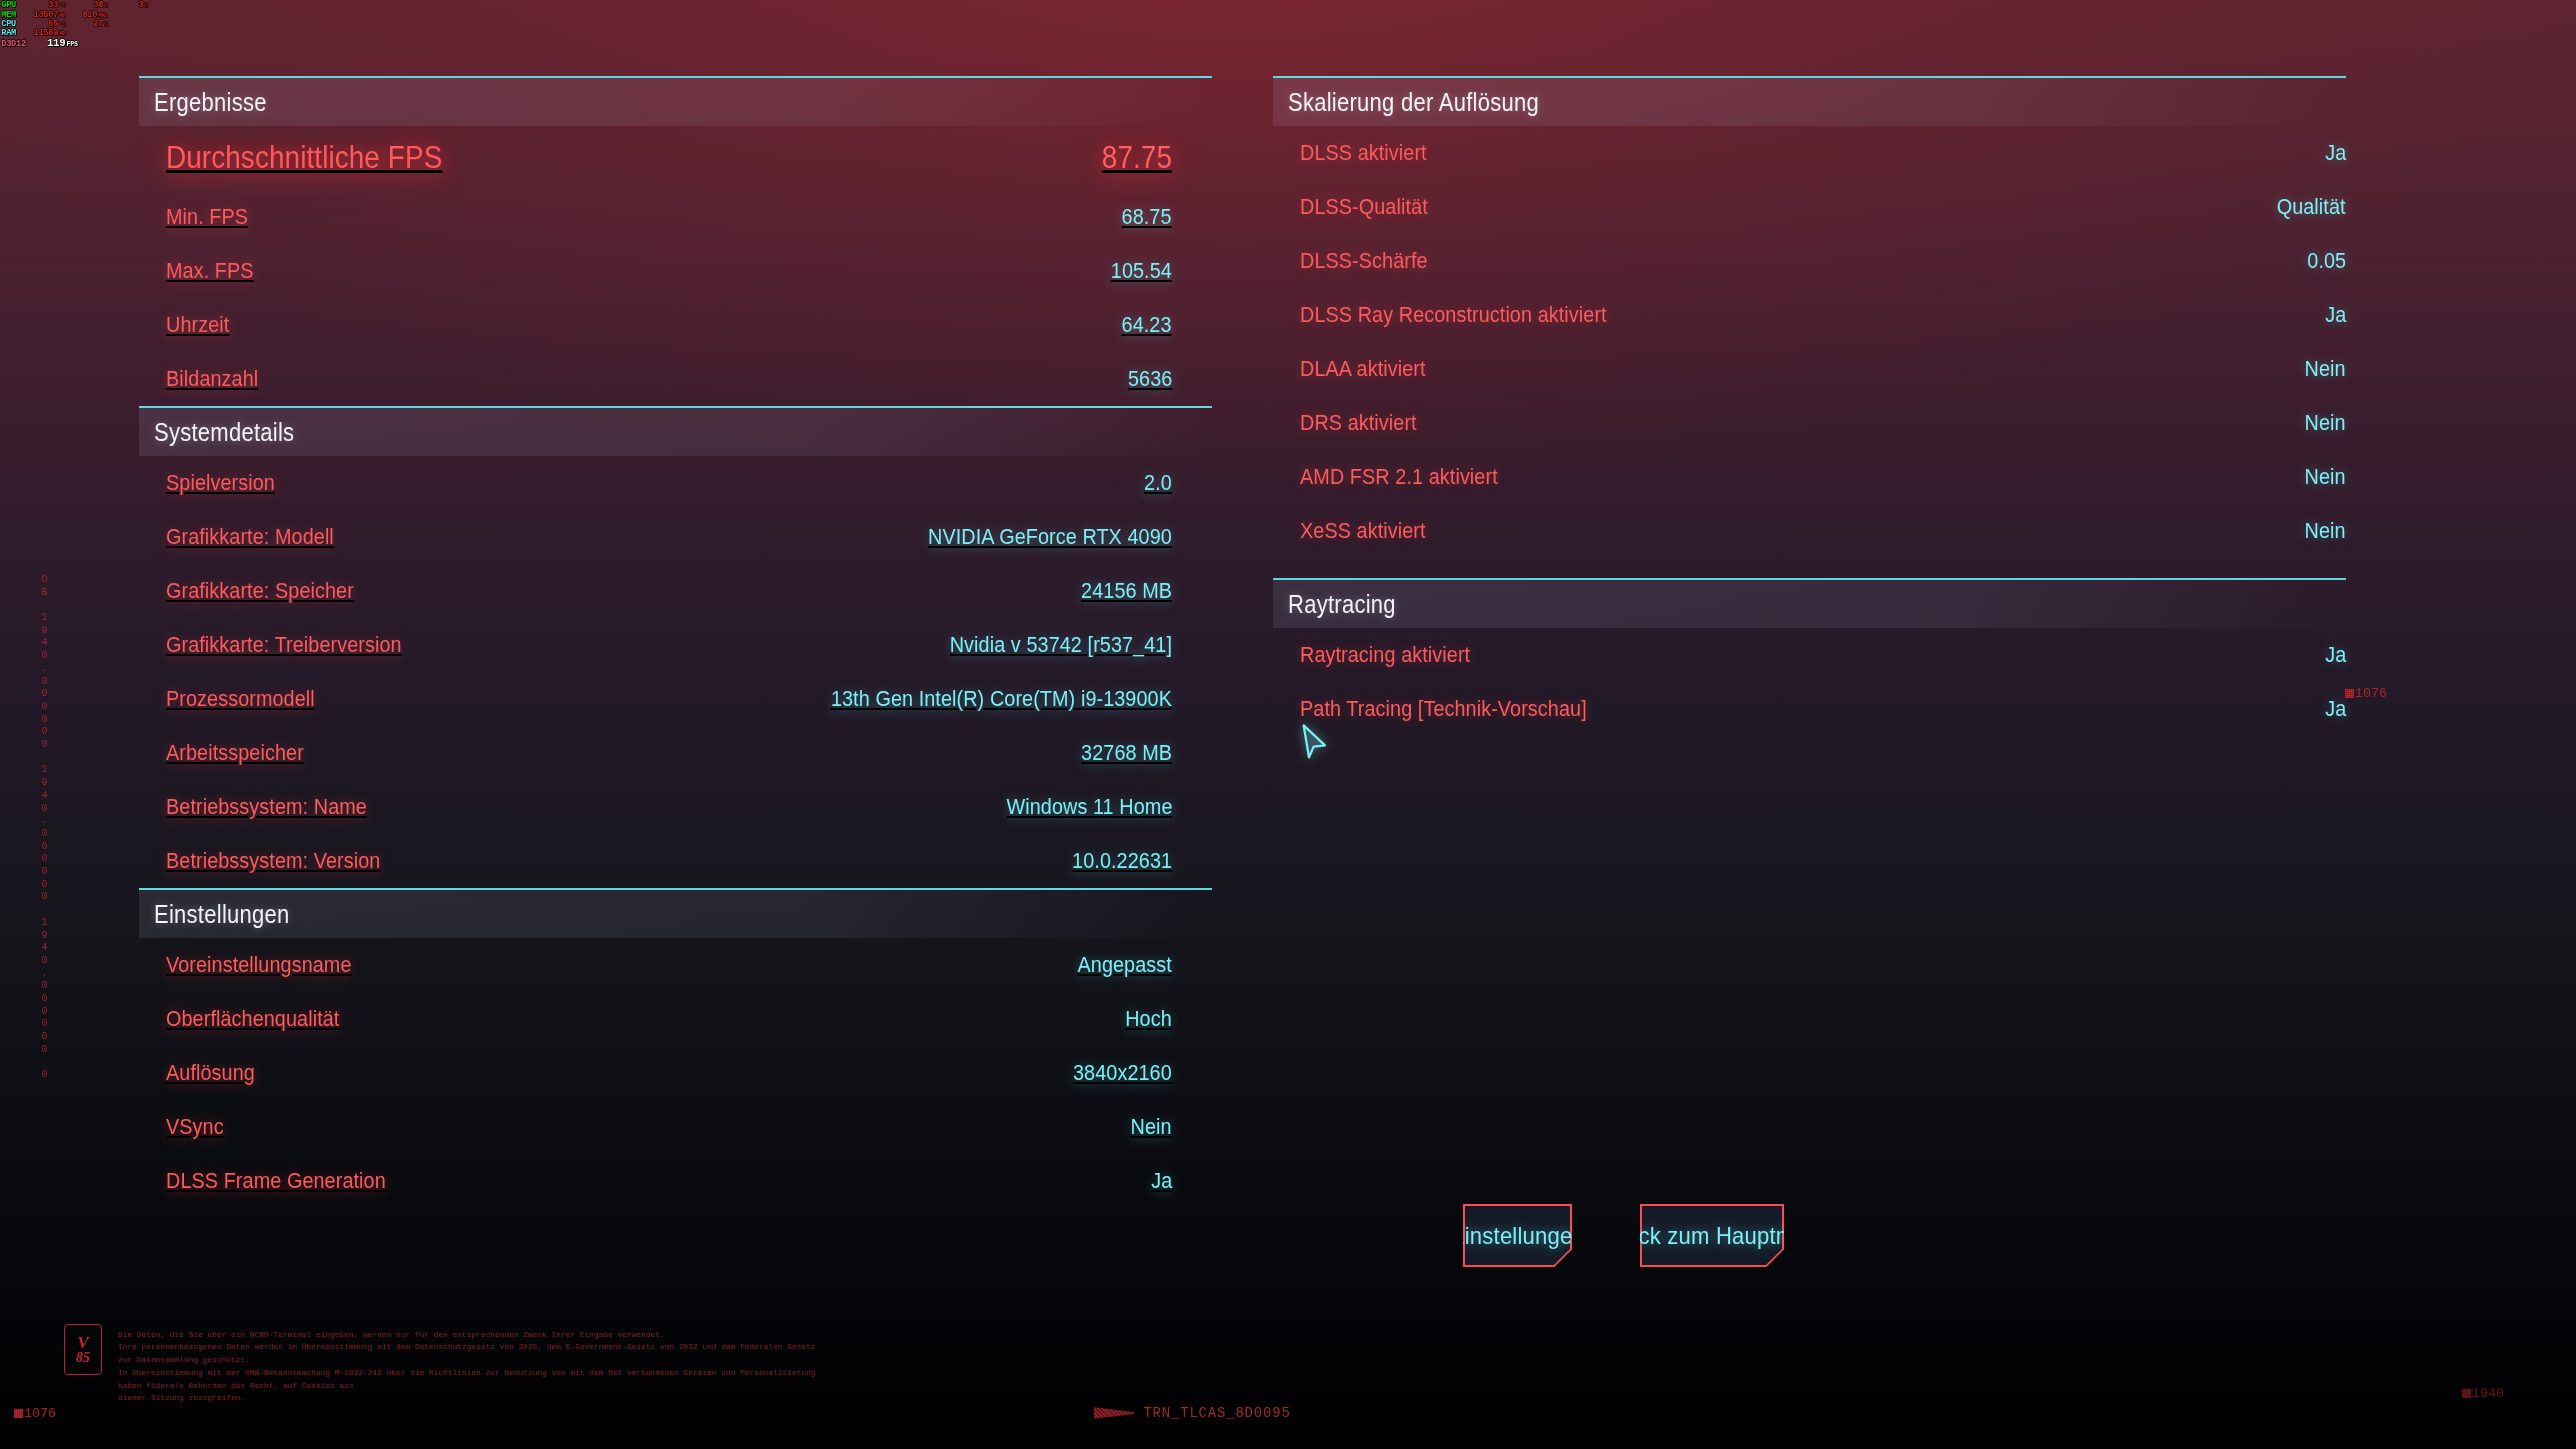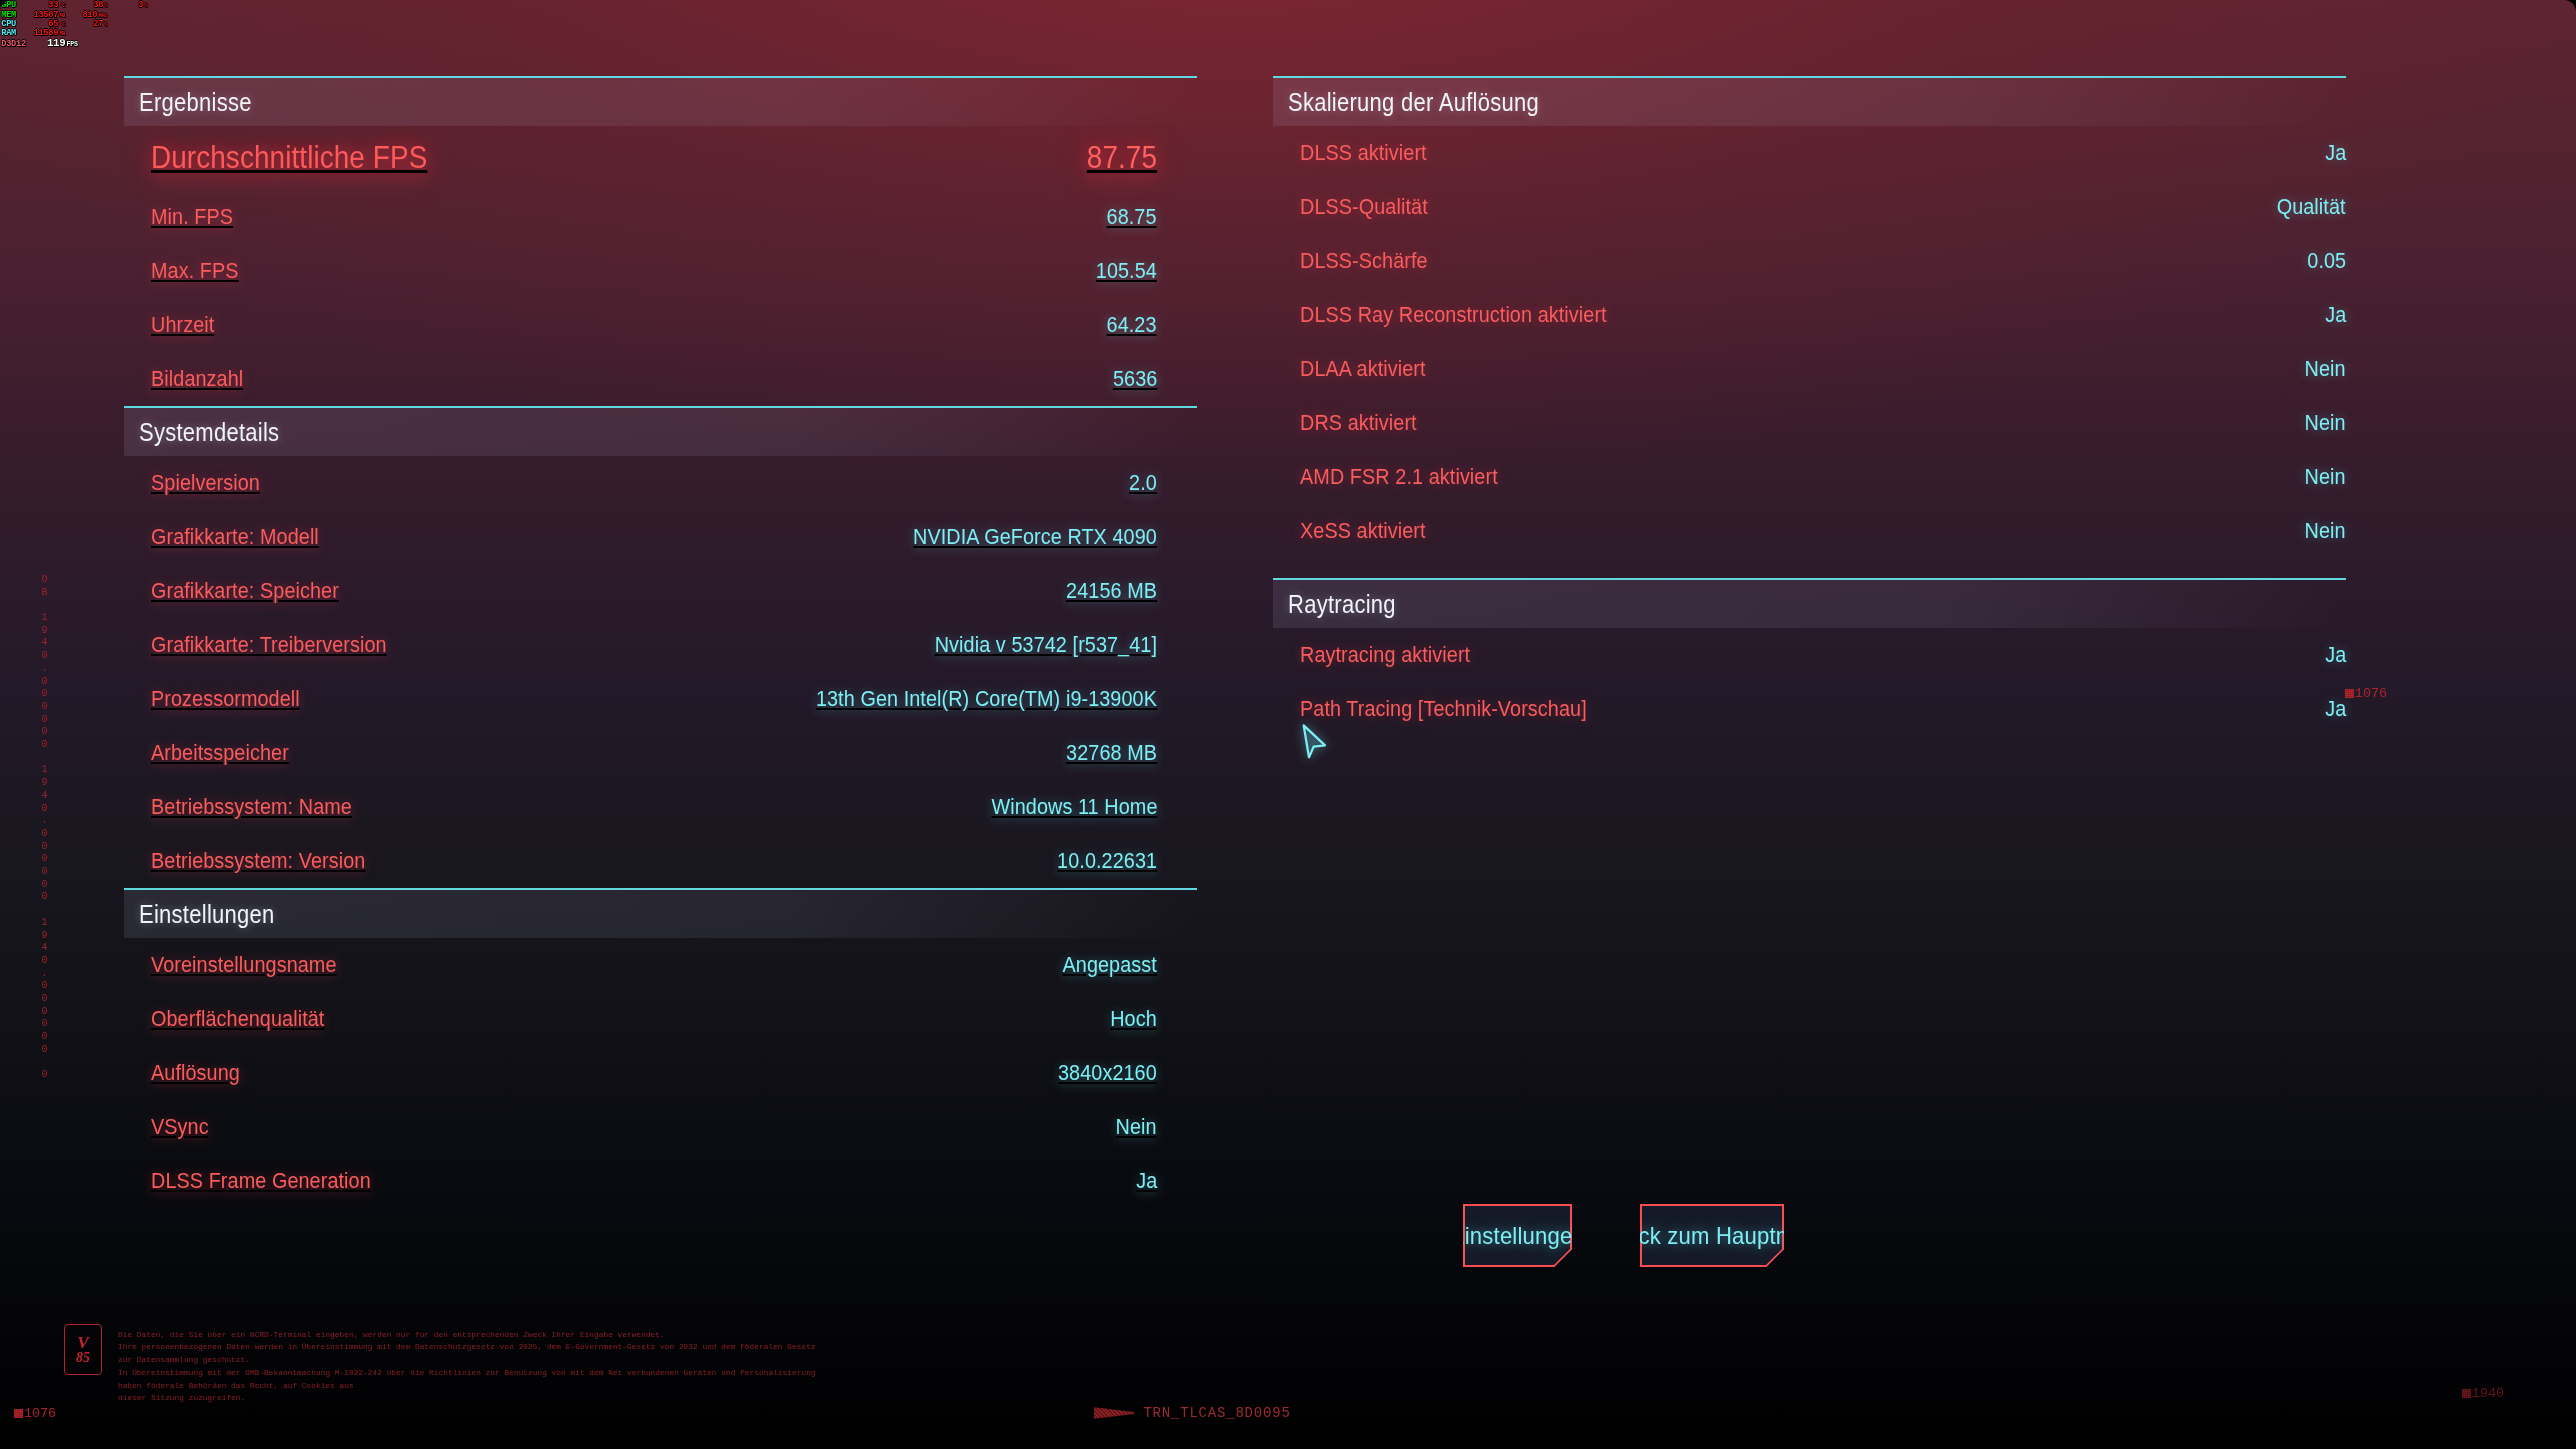--- a/index.html
+++ b/index.html
@@ -23,21 +23,20 @@
         #3b1c2c 28%,
         #2d1a2a 38%,
         #221827 48%,
         #19161f 58%,
         #121218 68%,
         #0b0c11 78%,
         #05060a 88%,
         #010103 96%,
         #000000 100%);
     overflow:hidden;
-    border-radius:12px;
   }
 
   
   #noise {
     position:absolute; inset:0;
     background-image:
       repeating-linear-gradient(0deg, rgba(255,255,255,0.012) 0 0.7px, rgba(0,0,0,0) 0.7px 2px),
       repeating-linear-gradient(90deg, rgba(255,255,255,0.010) 0 0.7px, rgba(0,0,0,0) 0.7px 2px);
     pointer-events:none;
     mix-blend-mode:overlay;
@@ -60,21 +59,21 @@
   .osd-lbl.g { color:#00e000; }
   .osd-lbl.c { color:#4fe8f0; }
   .osd-lbl.r { color:#e8566a; }
   .osd-fld { display:inline-block; text-align:right; color:#f01818; }
   .osd-unit { color:#f01818; font-size:5.4px; margin-left:1.3px;font-family:Liberation Mono, monospace; }
   .osd-fps-val { color:#ffffff; font-size:10.7px; font-weight:bold; }
   .w1 { width:40px; } .w2 { width:42px; } .w3 { width:40px; }
 
   
   .col { position:absolute; }
-  #col-left  { left:124px; top:76px; width:1073px; }
+  #col-left  { left:139px; top:76px; width:1073px; }
   #col-right { left:1273px; top:76px; width:1073px; }
 
   .section-head {
     position:relative;
     height:50px;
     display:flex; align-items:center;
     padding-left:14.8px;
     border-top:2.7px solid #5fd8e0;
     background:linear-gradient(to right, rgba(205,215,255,0.105) 0%, rgba(205,215,255,0.085) 62%, rgba(205,215,255,0.0) 100%);
   }

